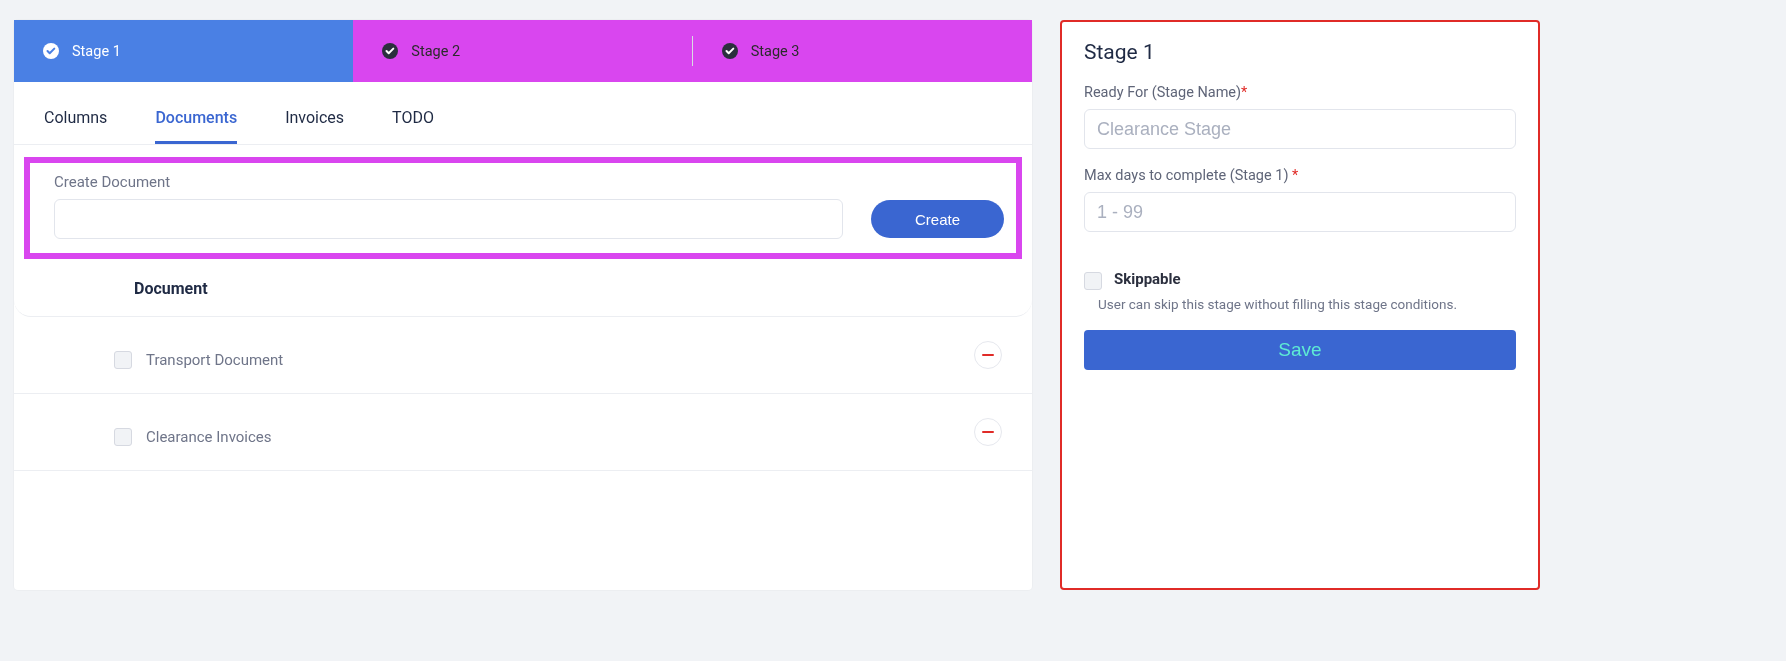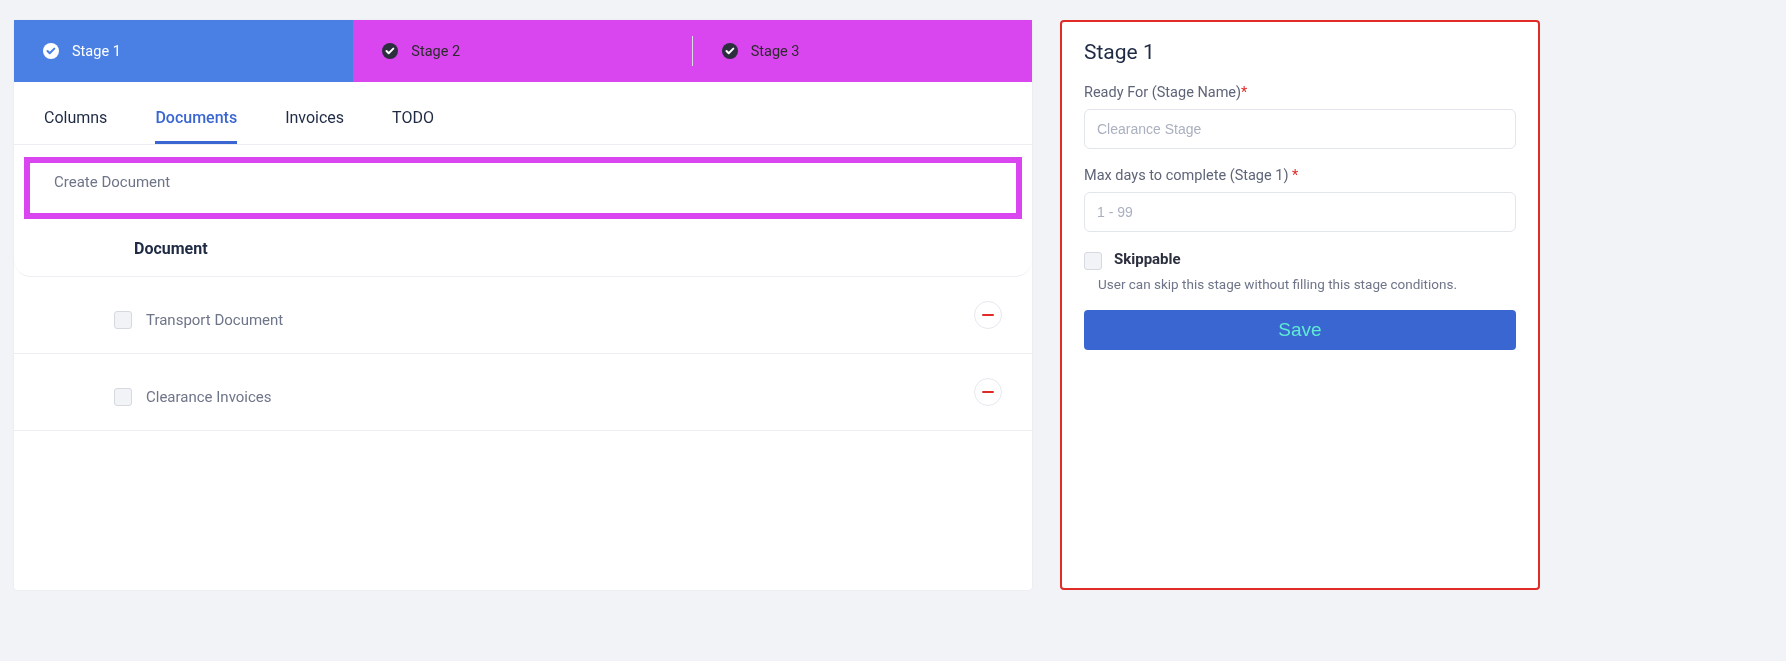--- a/index.html
+++ b/index.html
@@ -170,30 +170,30 @@
       color: #5f6578;
       margin-bottom: 8px;
     }
     .req { color: #e02b27; }
     .text-input {
       width: 100%;
       height: 40px;
       border: 1px solid #e2e5ec;
       border-radius: 6px;
       padding: 0 12px;
-      font-size: 14px;
+      font-size: 18px;
       color: #2b2b2b;
       margin-bottom: 18px;
     }
     .text-input::placeholder { color: #aab0bf; }
     .check-line {
       display: flex;
       align-items: flex-start;
       gap: 12px;
-      margin-top: 0;
+      margin-top: 20px;
       margin-bottom: 6px;
     }
     .small-check {
       width: 18px; height: 18px;
       border: 1px solid #d6d9e1;
       border-radius: 3px;
       background: #f1f3f6;
       cursor: pointer;
       flex-shrink: 0;
       margin-top: 2px;
@@ -258,20 +258,24 @@
   <div class="content-tabs">
     <div class="content-tab">Columns</div>
     <div class="content-tab active">Documents</div>
     <div class="content-tab">Invoices</div>
     <div class="content-tab">TODO</div>
   </div>
 
   <div class="create-box-wrap">
     <div class="create-box">
       <div class="create-label">Create Document</div>
+      <div class="create-row">
+        <input class="create-input" type="text" value="" style="">
+        <button class="btn-primary">Create</button>
+      </div>
     </div>
   </div>
 
   <div class="doc-header">Document</div>
 
   <div class="doc-row">
     <div class="doc-check"></div>
     <div class="doc-name">Transport Document</div>
     <div class="remove-btn">
       <svg width="12" height="12" viewBox="0 0 12 12">

